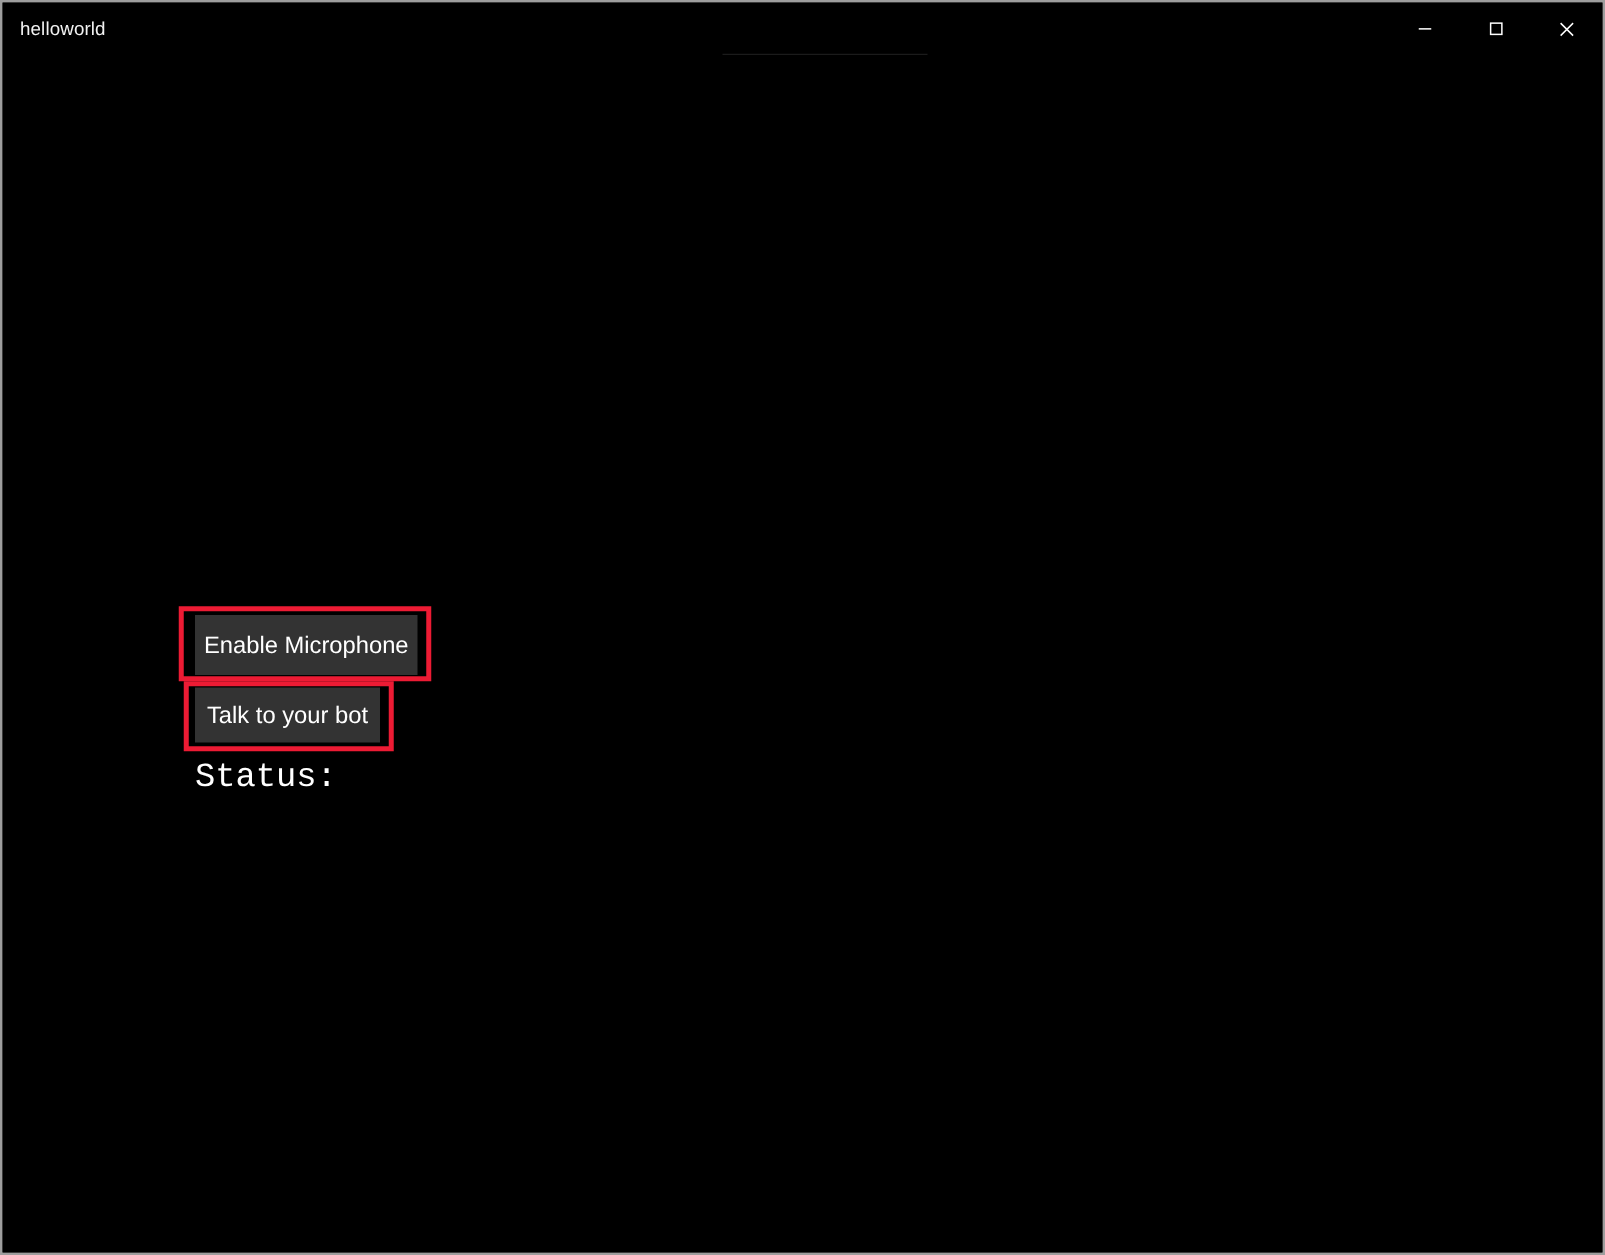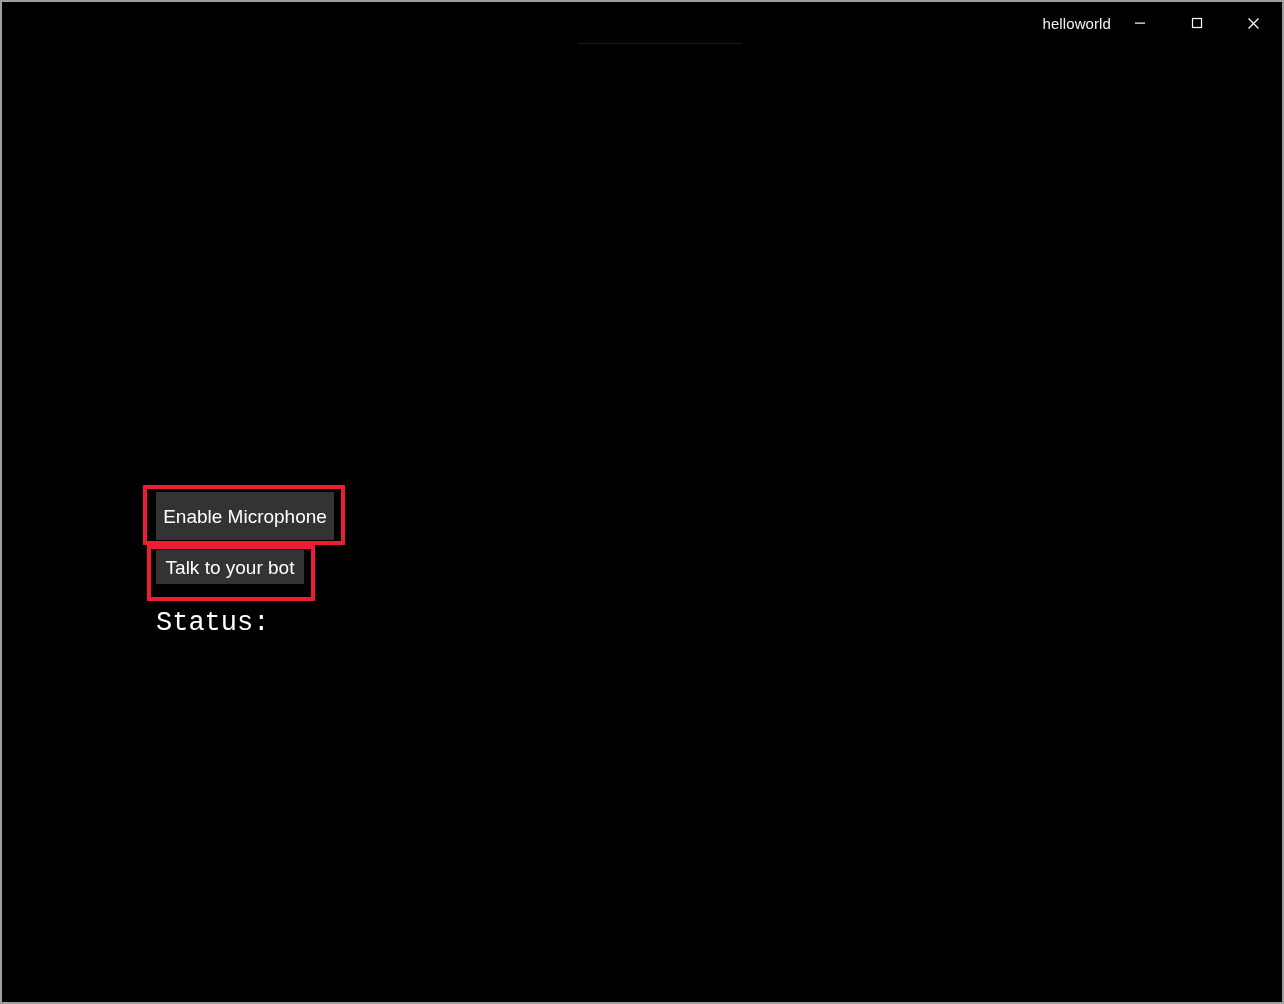--- a/index.html
+++ b/index.html
@@ -32,22 +32,21 @@
   
   .titlebar {
     position: absolute;
     left: 0;
     top: 0;
     right: 0;
     height: 42px;
     background: #000000;
     display: flex;
     align-items: center;
-    justify-content: flex-end;
-    padding-left: 40px;
+    justify-content: space-between;
   }
   .titlebar-title {
     padding-left: 14px;
     color: #f2f2f2;
     font-size: 15px;
     font-family: "Liberation Sans", sans-serif;
     letter-spacing: 0.1px;
     white-space: nowrap;
     user-select: none;
   }
@@ -160,21 +159,21 @@
   #btn-enable-mic {
     left: 154px;
     top: 448px;
     width: 178px;
     height: 48px;
   }
   #btn-talk-bot {
     left: 154px;
     top: 506px;
     width: 148px;
-    height: 34px;
+    height: 44px;
   }
 
   .status-text {
     position: absolute;
     left: 154px;
     top: 563px;
     color: #ffffff;
     font-family: Liberation Mono, monospace;
     font-size: 27px;
     line-height: 1.2;

